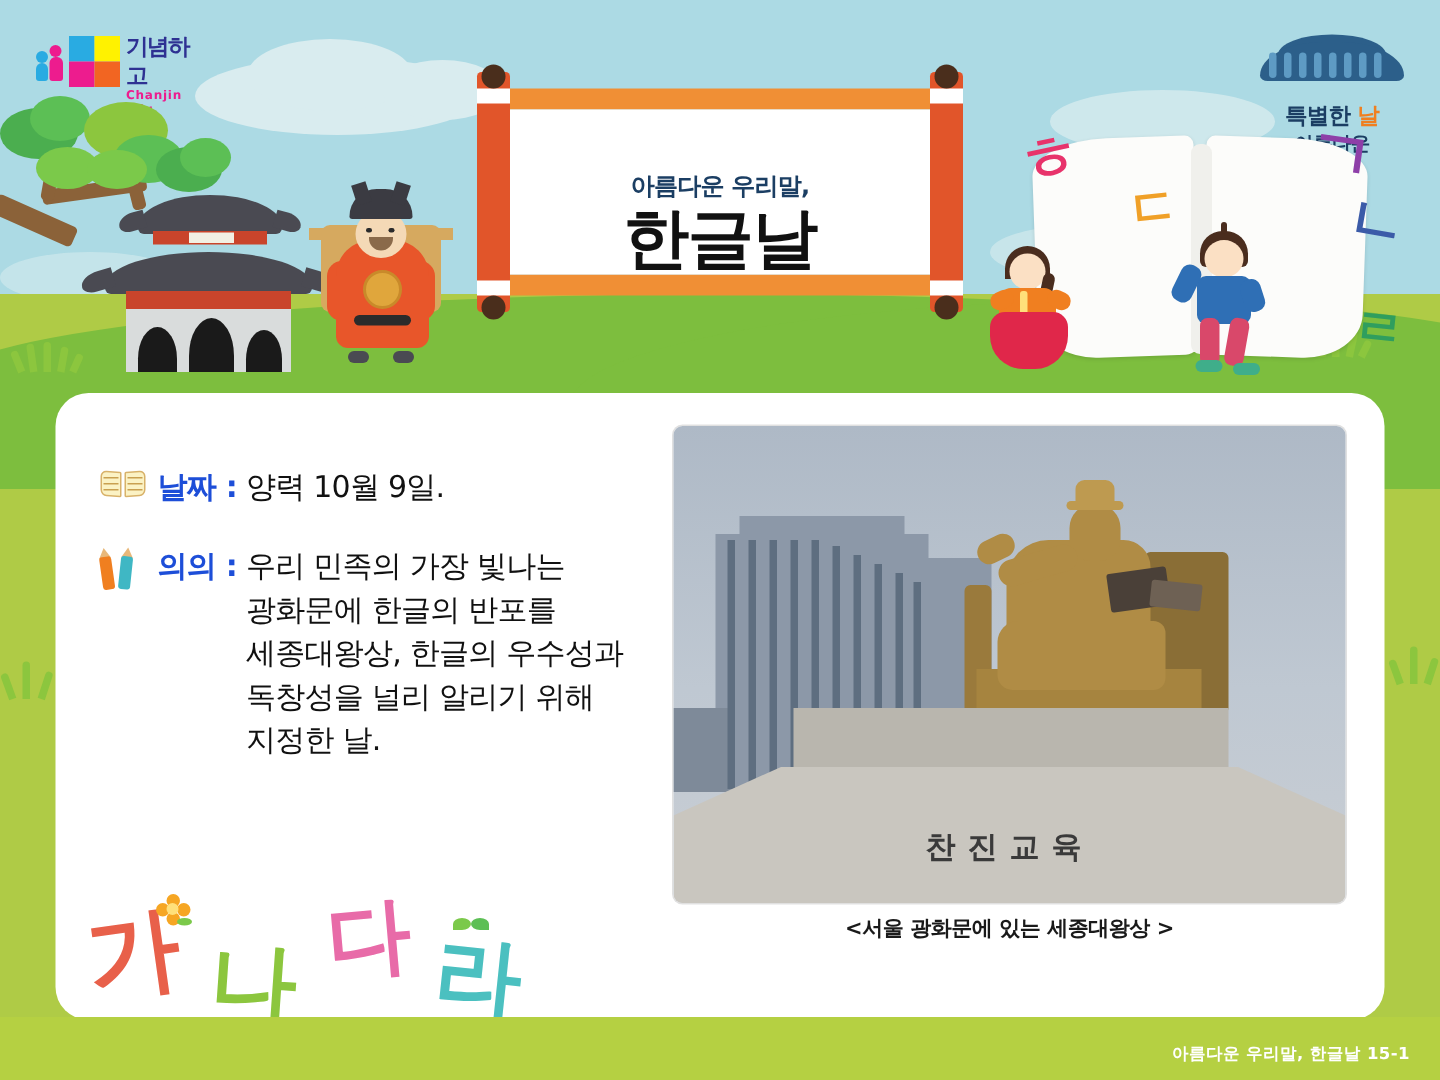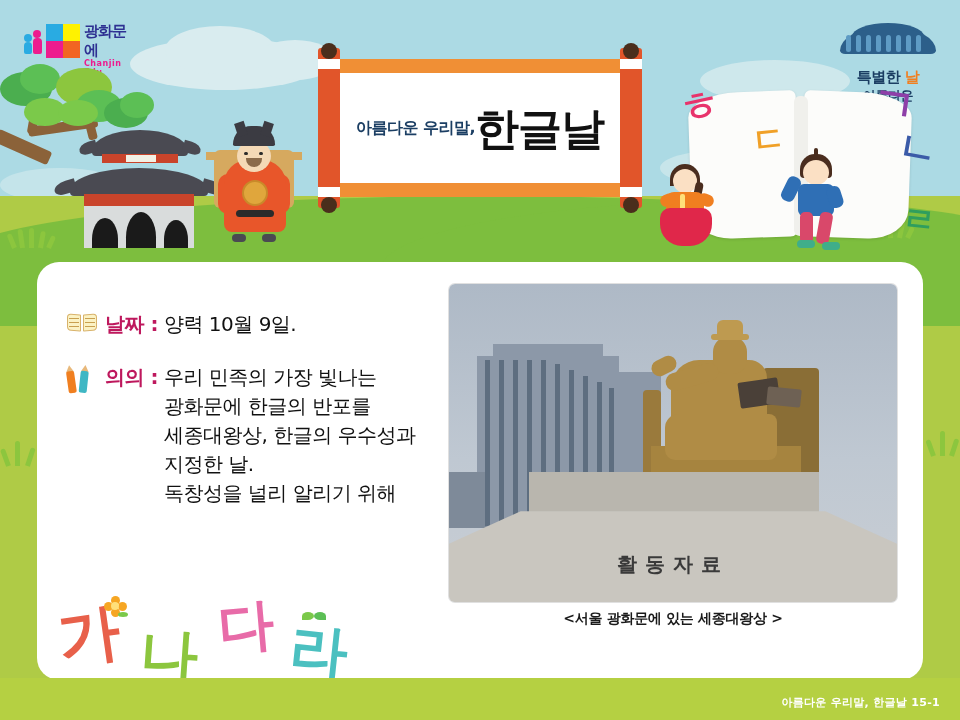--- a/index.html
+++ b/index.html
@@ -145,38 +145,38 @@
   .post.left { left:0; }
   .post.right{ right:0; }
   .post .cap { position:absolute; left:0; width:22px; height:10px; background:#fff; }
   .post .cap.t{ top:11px; } .post .cap.b{ bottom:11px; }
   .knob { position:absolute; left:3px; width:16px; height:16px; background:#4A2E1C; border-radius:50%; }
   .knob.t { top:-5px; } .knob.b { bottom:-5px; }
   .bar { position:absolute; left:16px; width:292px; height:14px; background:#F08F35; }
   .bar.t { top:11px; } .bar.b { bottom:11px; }
   .banner-face {
     position:absolute; left:16px; top:25px; width:292px; height:110px;
-    background:#FFFFFF; display:flex; flex-direction:row;
-    align-items:center; justify-content:center;
+    background:#FFFFFF; display:flex; flex-direction:column;
+    align-items:center; justify-content:flex-end;
   }
   .banner-sub { font-size:16px; color:#1B3E63; font-weight:bold; letter-spacing:-.5px; }
   .banner-main { font-size:44px; color:#111111; font-weight:bold; letter-spacing:-1px; line-height:1.05; margin-top:2px;}
 
   
   .card {
     position:absolute; left:37px; top:262px; width:886px; height:418px;
     background:#FFFFFF; border-radius:22px;
   }
   .info { position:absolute; left:28px; top:48px; width:380px; }
   .info-row { display:flex; margin-bottom:24px; }
   .row-icon { width:40px; flex:0 0 40px; position:relative; height:26px; }
   .row-body { flex:1; }
   .row-line { display:flex; align-items:flex-start; }
   .row-label {
-    font-size:20px; font-weight:bold; color:#be185d; white-space:nowrap;
+    font-size:20px; font-weight:bold; color:#1d4ed8; white-space:nowrap;
     letter-spacing:-.5px; line-height:1.45;
   }
   .row-text {
     font-size:20px; color:#111; letter-spacing:-.5px; line-height:1.45;
     text-align:justify;
   }
   .meaning-block { font-size:20px; color:#111; letter-spacing:-.5px; line-height:1.45; }
   .meaning-block div { white-space:nowrap; }
 
   
@@ -274,21 +274,21 @@
       <div style="position:absolute;left:9px;top:2px;width:8px;height:8px;border-radius:50%;background:#ED1C8E"></div>
       <div style="position:absolute;left:9px;top:10px;width:9px;height:16px;border-radius:4px 4px 2px 2px;background:#ED1C8E"></div>
     </div>
     <div class="logo-sq">
       <i style="left:0;top:0;background:#29ABE2"></i>
       <i style="left:17px;top:0;background:#FFF200"></i>
       <i style="left:0;top:17px;background:#ED1C8E"></i>
       <i style="left:17px;top:17px;background:#F26522"></i>
     </div>
     <div class="logo-text">
-      <div class="logo-ko">광화문에</div>
+      <div class="logo-ko">기념하고</div>
       <div class="logo-en">Chanjin Edu</div>
     </div>
   </div>
 
   <div class="badge">
     <div class="badge-roof">
       <div class="rf2"></div>
       <div class="rf"></div>
       <div class="tile" style="left:16px"></div>
       <div class="tile" style="left:26px"></div>
@@ -446,22 +446,22 @@
               <div class="body" style="background:#3FB7C4"></div>
           </div>
         </div>
         <div class="row-body">
           <div class="row-line">
             <span class="row-label">의의 :</span>
             <div class="meaning-block" style="margin-left:6px">
               <div>우리  민족의  가장  빛나는</div>
               <div>광화문에 한글의 반포를</div>
               <div>세종대왕상, 한글의 우수성과</div>
+              <div>독창성을 널리 알리기 위해</div>
               <div>지정한 날.</div>
-              <div>독창성을 널리 알리기 위해</div>
             </div>
           </div>
         </div>
       </div>
     </div>
 
     <div class="photo-wrap">
       <div class="photo">
 
         <div class="ph-bldg" style="left:28px; top:72px; width:142px; height:170px;"></div>
@@ -496,21 +496,21 @@
 
           <div class="st-body" style="left:30px; top:50px; width:54px; height:18px; border-radius:9px; transform:rotate(-16deg);"></div>
           <div class="st-body" style="left:16px; top:40px; width:26px; height:16px; border-radius:8px; transform:rotate(-26deg);"></div>
 
           <div style="position:absolute;left:104px;top:62px;width:40px;height:26px;background:#4A4038;border-radius:2px;transform:rotate(-8deg)"></div>
           <div style="position:absolute;left:132px;top:70px;width:34px;height:18px;background:#6E6154;border-radius:2px;transform:rotate(6deg)"></div>
         </div>
 
         <div class="ph-ped2"></div>
         <div class="ph-ped"></div>
-        <div class="ph-eng">활동자료</div>
+        <div class="ph-eng">찬진교육</div>
       </div>
       <div class="caption">&lt;서울 광화문에 있는 세종대왕상 &gt;</div>
     </div>
   </div>
 
   <div class="ganada">
     <span class="gsyl" style="left:0px; top:8px; color:#E8604A; transform:rotate(-8deg);">가</span>
     <span class="gsyl" style="left:82px; top:30px; color:#8CC63E; transform:rotate(4deg); font-size:58px;">나</span>
     <span class="gsyl" style="left:160px; top:2px; color:#E86BA8; transform:rotate(-5deg); font-size:56px;">다</span>
     <span class="gsyl" style="left:232px; top:26px; color:#4BC0C0; transform:rotate(6deg); font-size:58px;">라</span>

